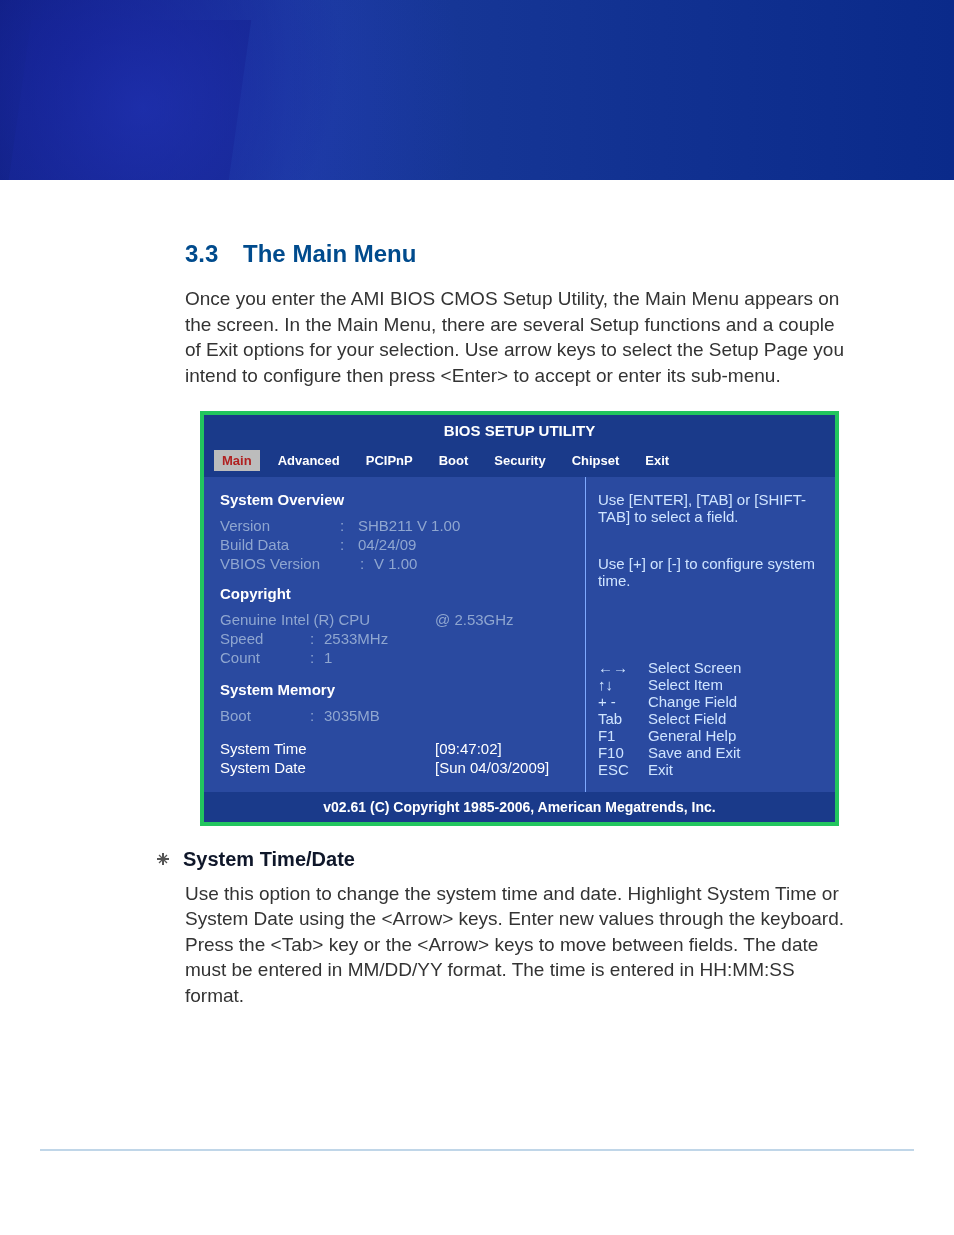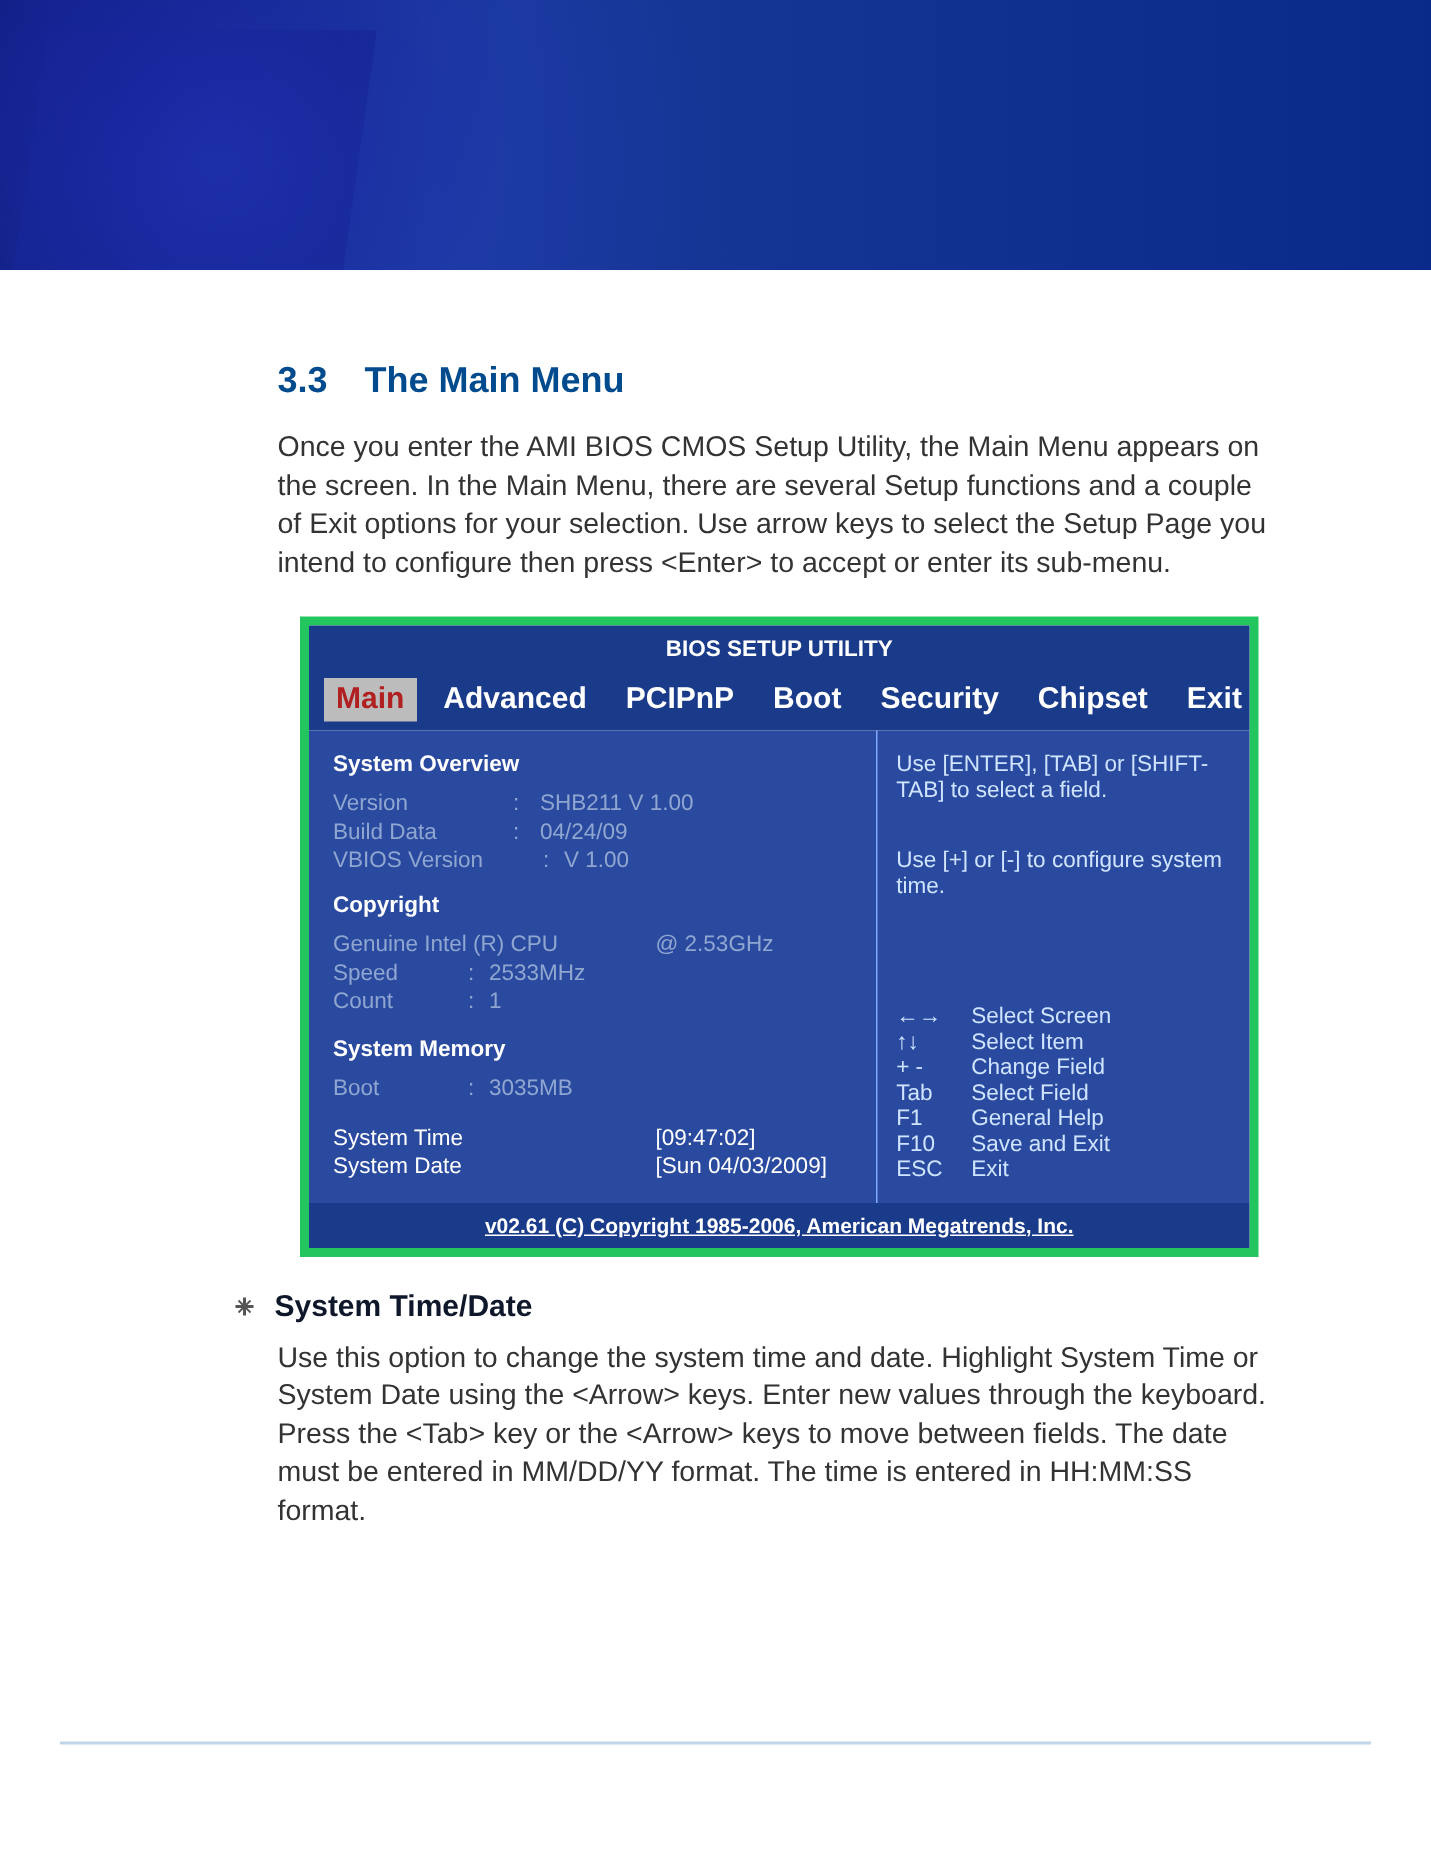--- a/index.html
+++ b/index.html
@@ -47,35 +47,35 @@
   .section-heading .num {
     margin-right: 18px;
   }
   .body-text {
     font-size: 19px;
     color: #333;
     line-height: 1.35;
   }
   .bios-box {
     margin: 22px 15px 22px 15px;
-    border: 6px solid #22c55e;
+    border: 4px solid #22c55e;
   }
   .bios-title-bar {
     background: #1a3a8a;
     color: #fff;
     font-weight: bold;
     text-align: center;
     padding: 7px 0;
     font-size: 15px;
   }
   .bios-tabs {
     background: #1a3a8a;
     color: #fff;
     font-weight: bold;
-    font-size: 20px;
+    font-size: 13px;
     display: flex;
     padding: 4px 10px 6px 10px;
     gap: 10px;
     align-items: center;
   }
   .bios-tab {
     padding: 3px 8px;
   }
   .bios-tab.active {
     background: #bcbcbc;
@@ -122,21 +122,20 @@
   .bios-nav-row { display: flex; }
   .bios-nav-key { width: 50px; color: #cfe4ff; }
   .bios-nav-lbl { color: #cfe4ff; }
   .bios-footer {
     background: #1a3a8a;
     color: #fff;
     font-weight: bold;
     text-align: center;
     padding: 7px 0;
     font-size: 14px;
-    text-decoration: underline;
   }
   .subheading-row {
     display: flex;
     align-items: center;
     margin: 18px 0 10px -30px;
     gap: 12px;
   }
   .bullet-icon {
     width: 16px;
     height: 16px;

